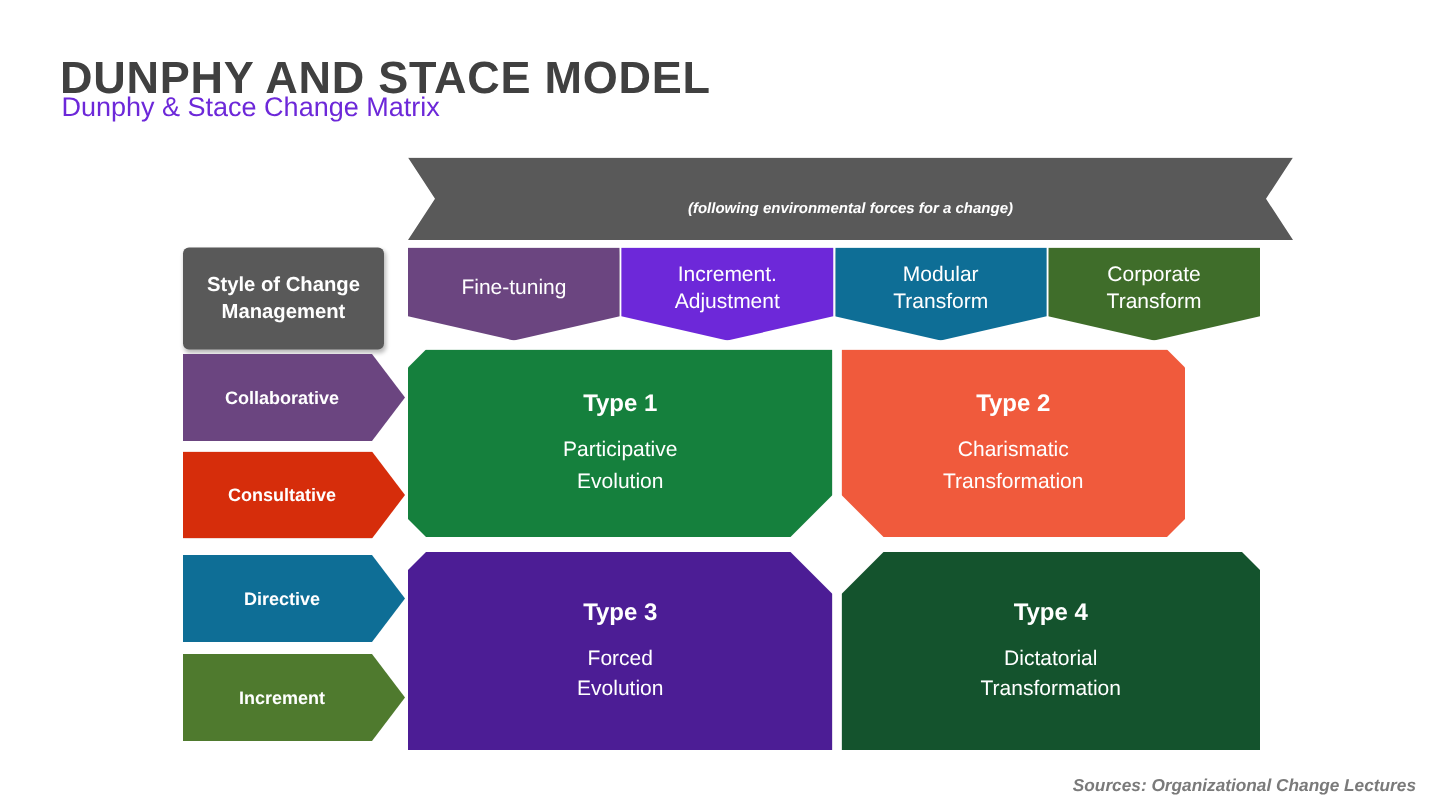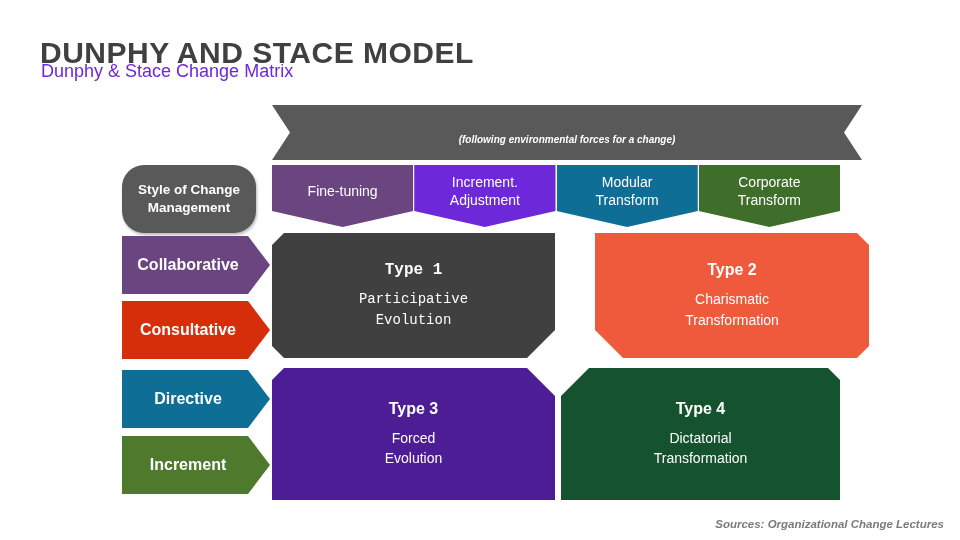--- a/index.html
+++ b/index.html
@@ -66,21 +66,21 @@
   }
 
   
   .style-box {
     position: absolute;
     left: 122px;
     top: 165px;
     width: 134px;
     height: 68px;
     background: #595959;
-    border-radius: 22px;
+    border-radius: 4px;
     display: flex;
     align-items: center;
     justify-content: center;
     text-align: center;
     color: #ffffff;
     font-size: 13.5px;
     font-weight: bold;
     line-height: 1.3;
     box-shadow: 1px 2px 3px rgba(0,0,0,0.28);
   }
@@ -122,21 +122,21 @@
   }
   .row-label {
     position: absolute;
     left: 0;
     width: 148px;
     height: 58px;
     display: flex;
     align-items: center;
     justify-content: center;
     color: #ffffff;
-    font-size: 16px;
+    font-size: 12px;
     font-weight: bold;
     text-align: center;
     -webkit-clip-path: polygon(0 0, calc(100% - 22px) 0, 100% 50%, calc(100% - 22px) 100%, 0 100%);
     clip-path: polygon(0 0, calc(100% - 22px) 0, 100% 50%, calc(100% - 22px) 100%, 0 100%);
     padding-right: 16px;
     box-sizing: border-box;
     filter: drop-shadow(1px 2px 2px rgba(0,0,0,0.3));
   }
   .row-label.r0 { top: 0px; }
   .row-label.r1 { top: 65px; }
@@ -164,24 +164,23 @@
     line-height: 1.45;
   }
 
   
   .quad.q1 {
     left: 272px; top: 233px; width: 283px; height: 125px;
     -webkit-clip-path: polygon(12px 0, 100% 0, 100% calc(100% - 28px), calc(100% - 28px) 100%, 12px 100%, 0 calc(100% - 12px), 0 12px);
     clip-path: polygon(12px 0, 100% 0, 100% calc(100% - 28px), calc(100% - 28px) 100%, 12px 100%, 0 calc(100% - 12px), 0 12px);
   }
   .quad.q2 {
-    left: 561px; top: 233px; width: 274px; height: 125px;
+    left: 561px; top: 233px; width: 229px; height: 125px;
     -webkit-clip-path: polygon(0 0, calc(100% - 12px) 0, 100% 12px, 100% calc(100% - 12px), calc(100% - 12px) 100%, 28px 100%, 0 calc(100% - 28px));
     clip-path: polygon(0 0, calc(100% - 12px) 0, 100% 12px, 100% calc(100% - 12px), calc(100% - 12px) 100%, 28px 100%, 0 calc(100% - 28px));
-    margin-left: 34px;
   }
   .quad.q3 {
     left: 272px; top: 368px; width: 283px; height: 132px;
     -webkit-clip-path: polygon(12px 0, calc(100% - 28px) 0, 100% 28px, 100% 100%, 0 100%, 0 12px);
     clip-path: polygon(12px 0, calc(100% - 28px) 0, 100% 28px, 100% 100%, 0 100%, 0 12px);
   }
   .quad.q4 {
     left: 561px; top: 368px; width: 279px; height: 132px;
     -webkit-clip-path: polygon(28px 0, calc(100% - 12px) 0, 100% 12px, 100% 100%, 0 100%, 0 28px);
     clip-path: polygon(28px 0, calc(100% - 12px) 0, 100% 12px, 100% 100%, 0 100%, 0 28px);
@@ -251,21 +250,21 @@
     <span>Consultative</span>
   </div>
   <div class="row-label r2" style="background: rgb(14, 110, 150);">
     <span>Directive</span>
   </div>
   <div class="row-label r3" style="background: rgb(79, 122, 46);">
     <span>Increment</span>
   </div>
 </div>
 
-<div class="quad q1" style="background: #404040; font-family: Liberation Mono, monospace;">
+<div class="quad q1" style="background: #15803d;">
   <div class="quad-title">Type 1</div>
   <div class="quad-desc">
     <div>Participative</div>
     <div>Evolution</div>
   </div>
 </div>
 
 <div class="quad q2" style="background: rgb(240, 90, 60);">
   <div class="quad-title">Type 2</div>
   <div class="quad-desc">

